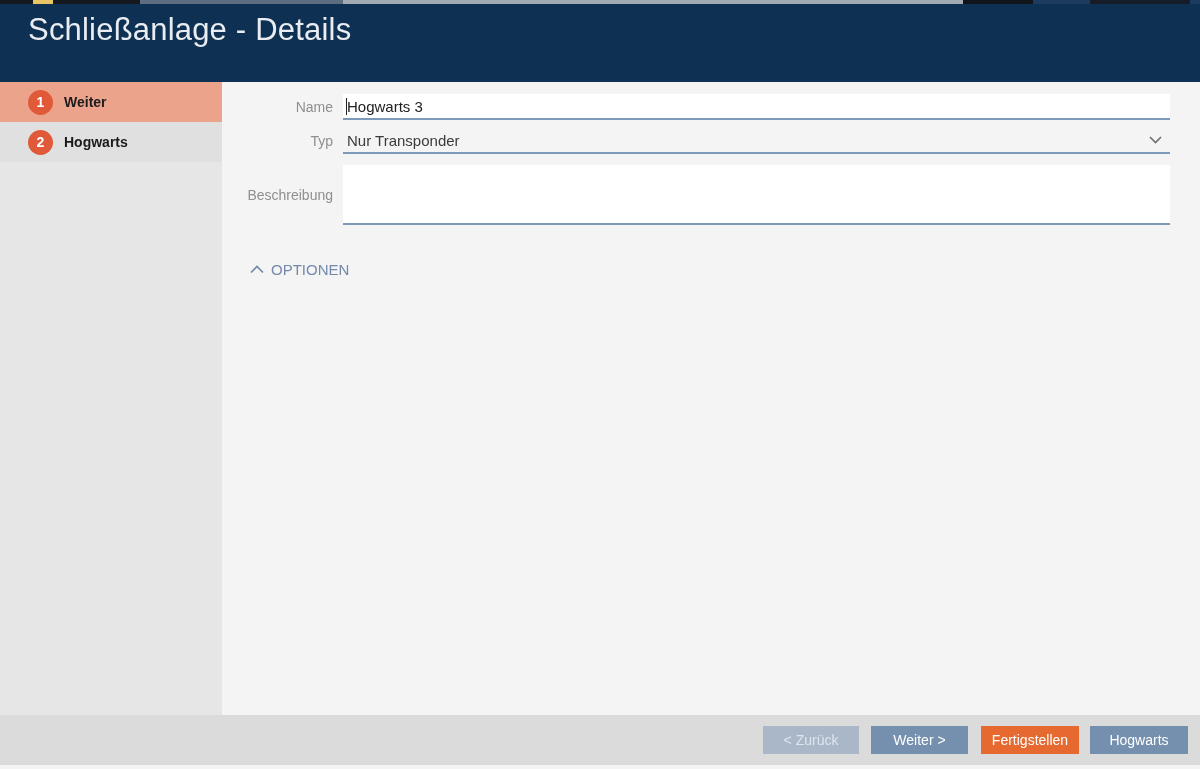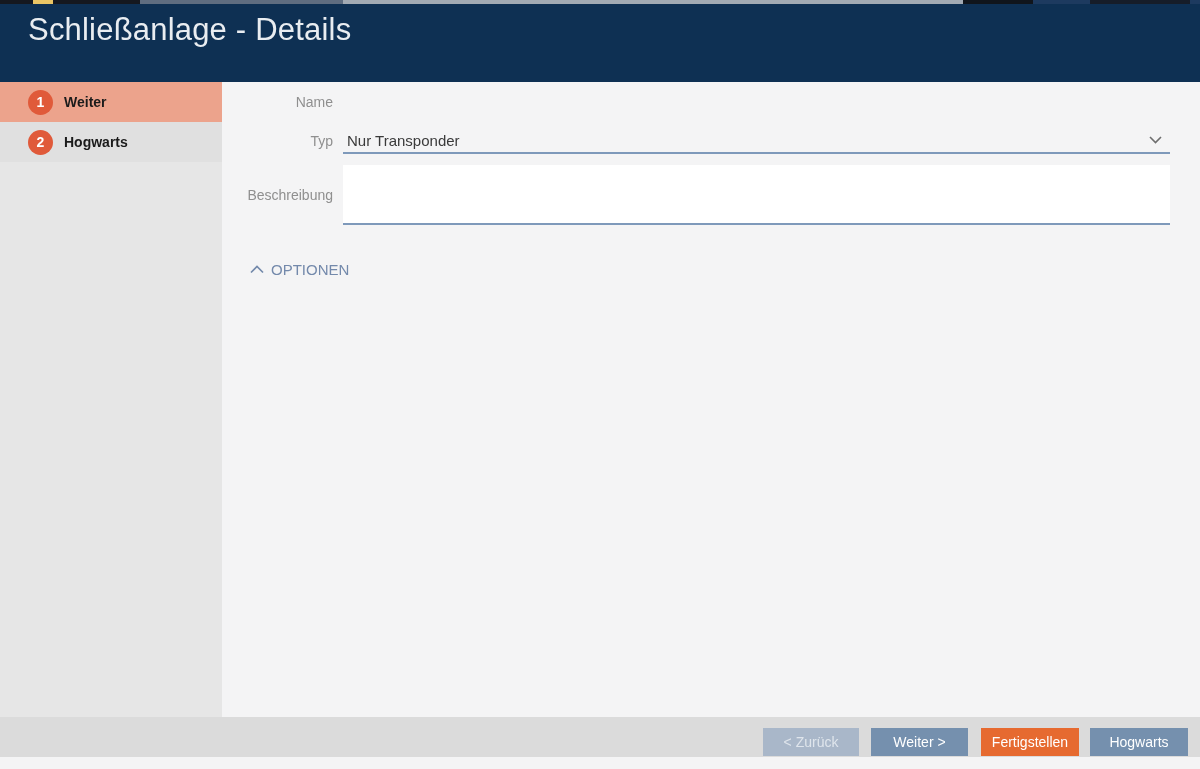--- a/index.html
+++ b/index.html
@@ -64,21 +64,21 @@
 
   .row-desc{top:83px;}
   .row-desc textarea{width:100%;height:60px;border:none;border-bottom:2px solid var(--field-border);
                      background:#fff;resize:none;outline:none;display:block;
                      font-family:"Liberation Sans",sans-serif;font-size:15px;padding:4px;}
 
   .optionen{position:absolute;left:28px;top:179px;display:flex;align-items:center;gap:7px;
             color:var(--options-link);font-size:15px;cursor:default;justify-content:center;}
 
   
-  .footer{position:absolute;left:0;bottom:12px;width:1200px;height:40px;background:var(--footer-bg);}
+  .footer{position:absolute;left:0;bottom:4px;width:1200px;height:50px;background:var(--footer-bg);}
   .btn{position:absolute;top:11px;height:28px;border:none;font-family:"Liberation Sans",sans-serif;
        font-size:14px;cursor:default;}
   .btn-back{left:763px;width:96px;background:var(--button-disabled-bg);color:var(--button-disabled-text);}
   .btn-next{left:871px;width:97px;background:var(--button-blue);color:#fff;}
   .btn-finish{left:981px;width:98px;background:var(--button-orange);color:#fff;}
   .btn-cancel{left:1090px;width:98px;background:var(--button-blue);color:#fff;}
 </style>
 </head>
 <body>
 
@@ -111,20 +111,24 @@
       <div class="step inactive">
         <span class="step-num">2</span>
         <span class="step-label">Hogwarts</span>
       </div>
     </div>
 
     <div class="content">
 
       <div class="form-row row-name">
         <label>Name</label>
+        <div class="field">
+          <input type="text" value="Hogwarts 3" style="">
+          <span class="caret"></span>
+        </div>
       </div>
 
       <div class="form-row row-typ">
         <label>Typ</label>
         <div class="select">
           <span>Nur Transponder</span>
           <svg width="13" height="8" viewBox="0 0 13 8">
             <polyline points="1,1 6.5,6.5 12,1" fill="none" stroke="#6e6e6e" stroke-width="1.6"></polyline>
           </svg>
         </div>

